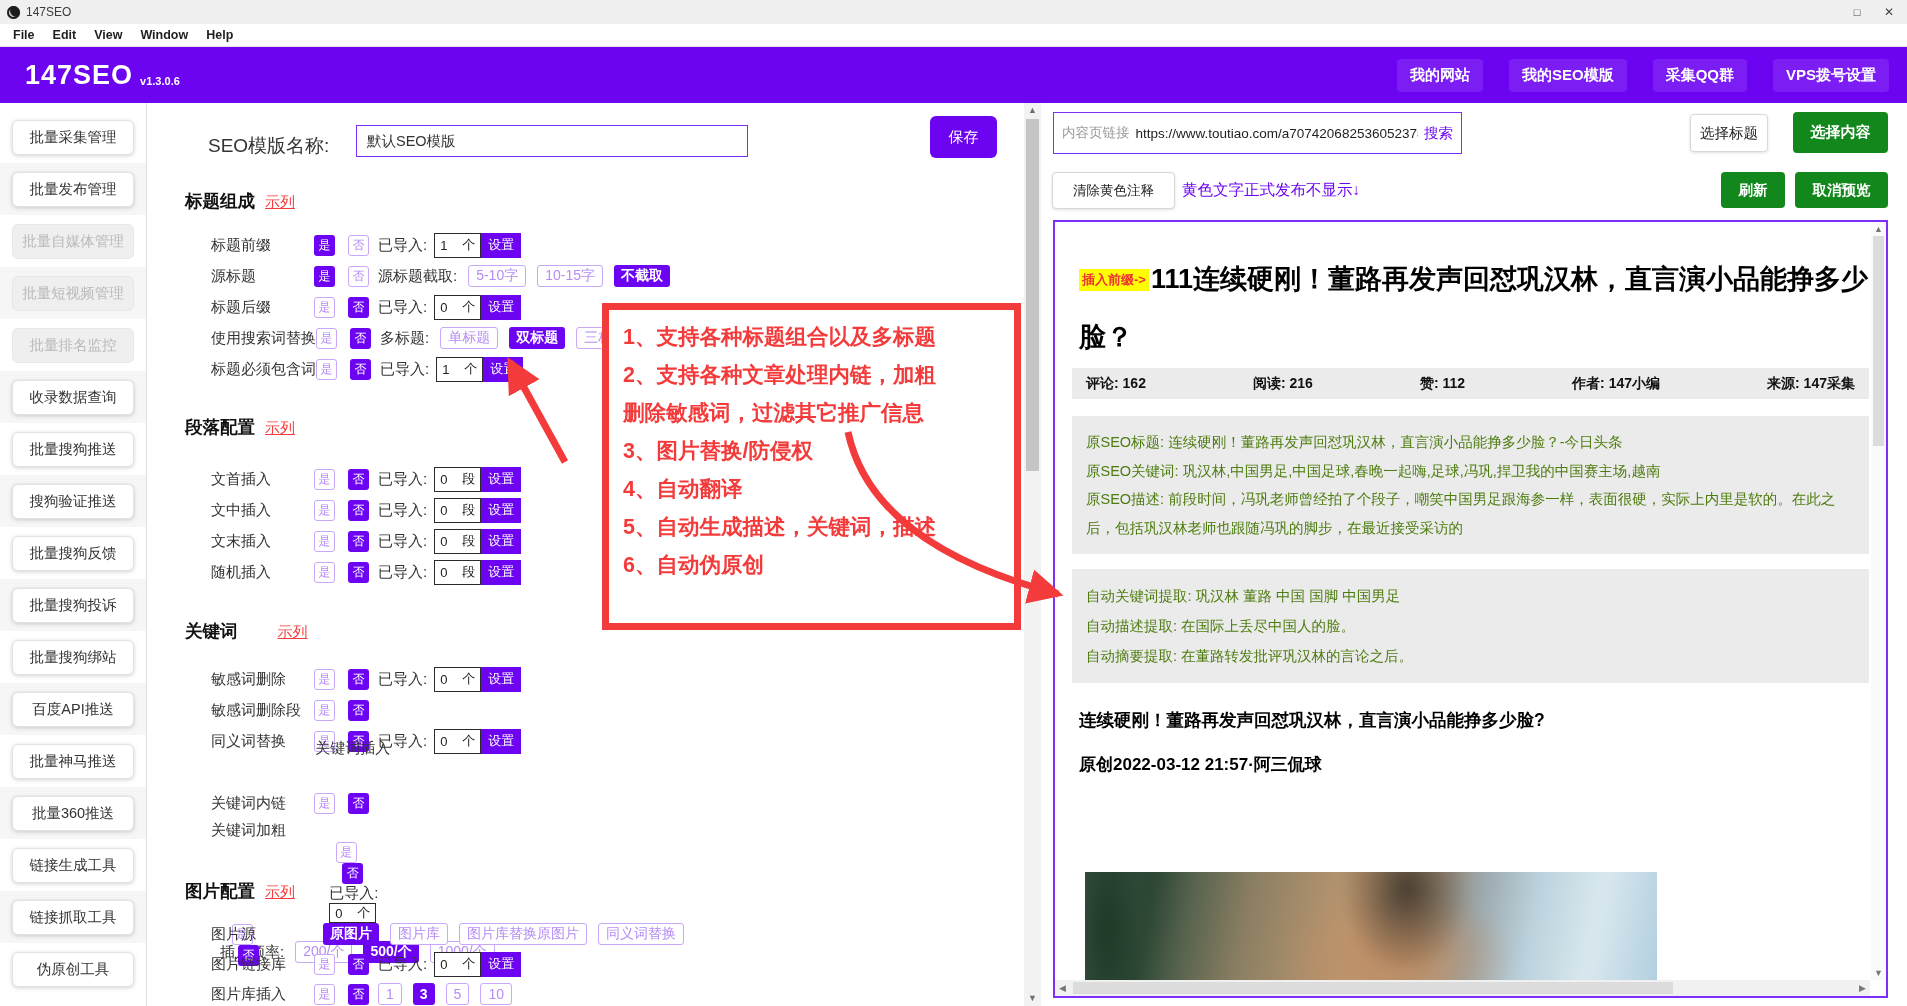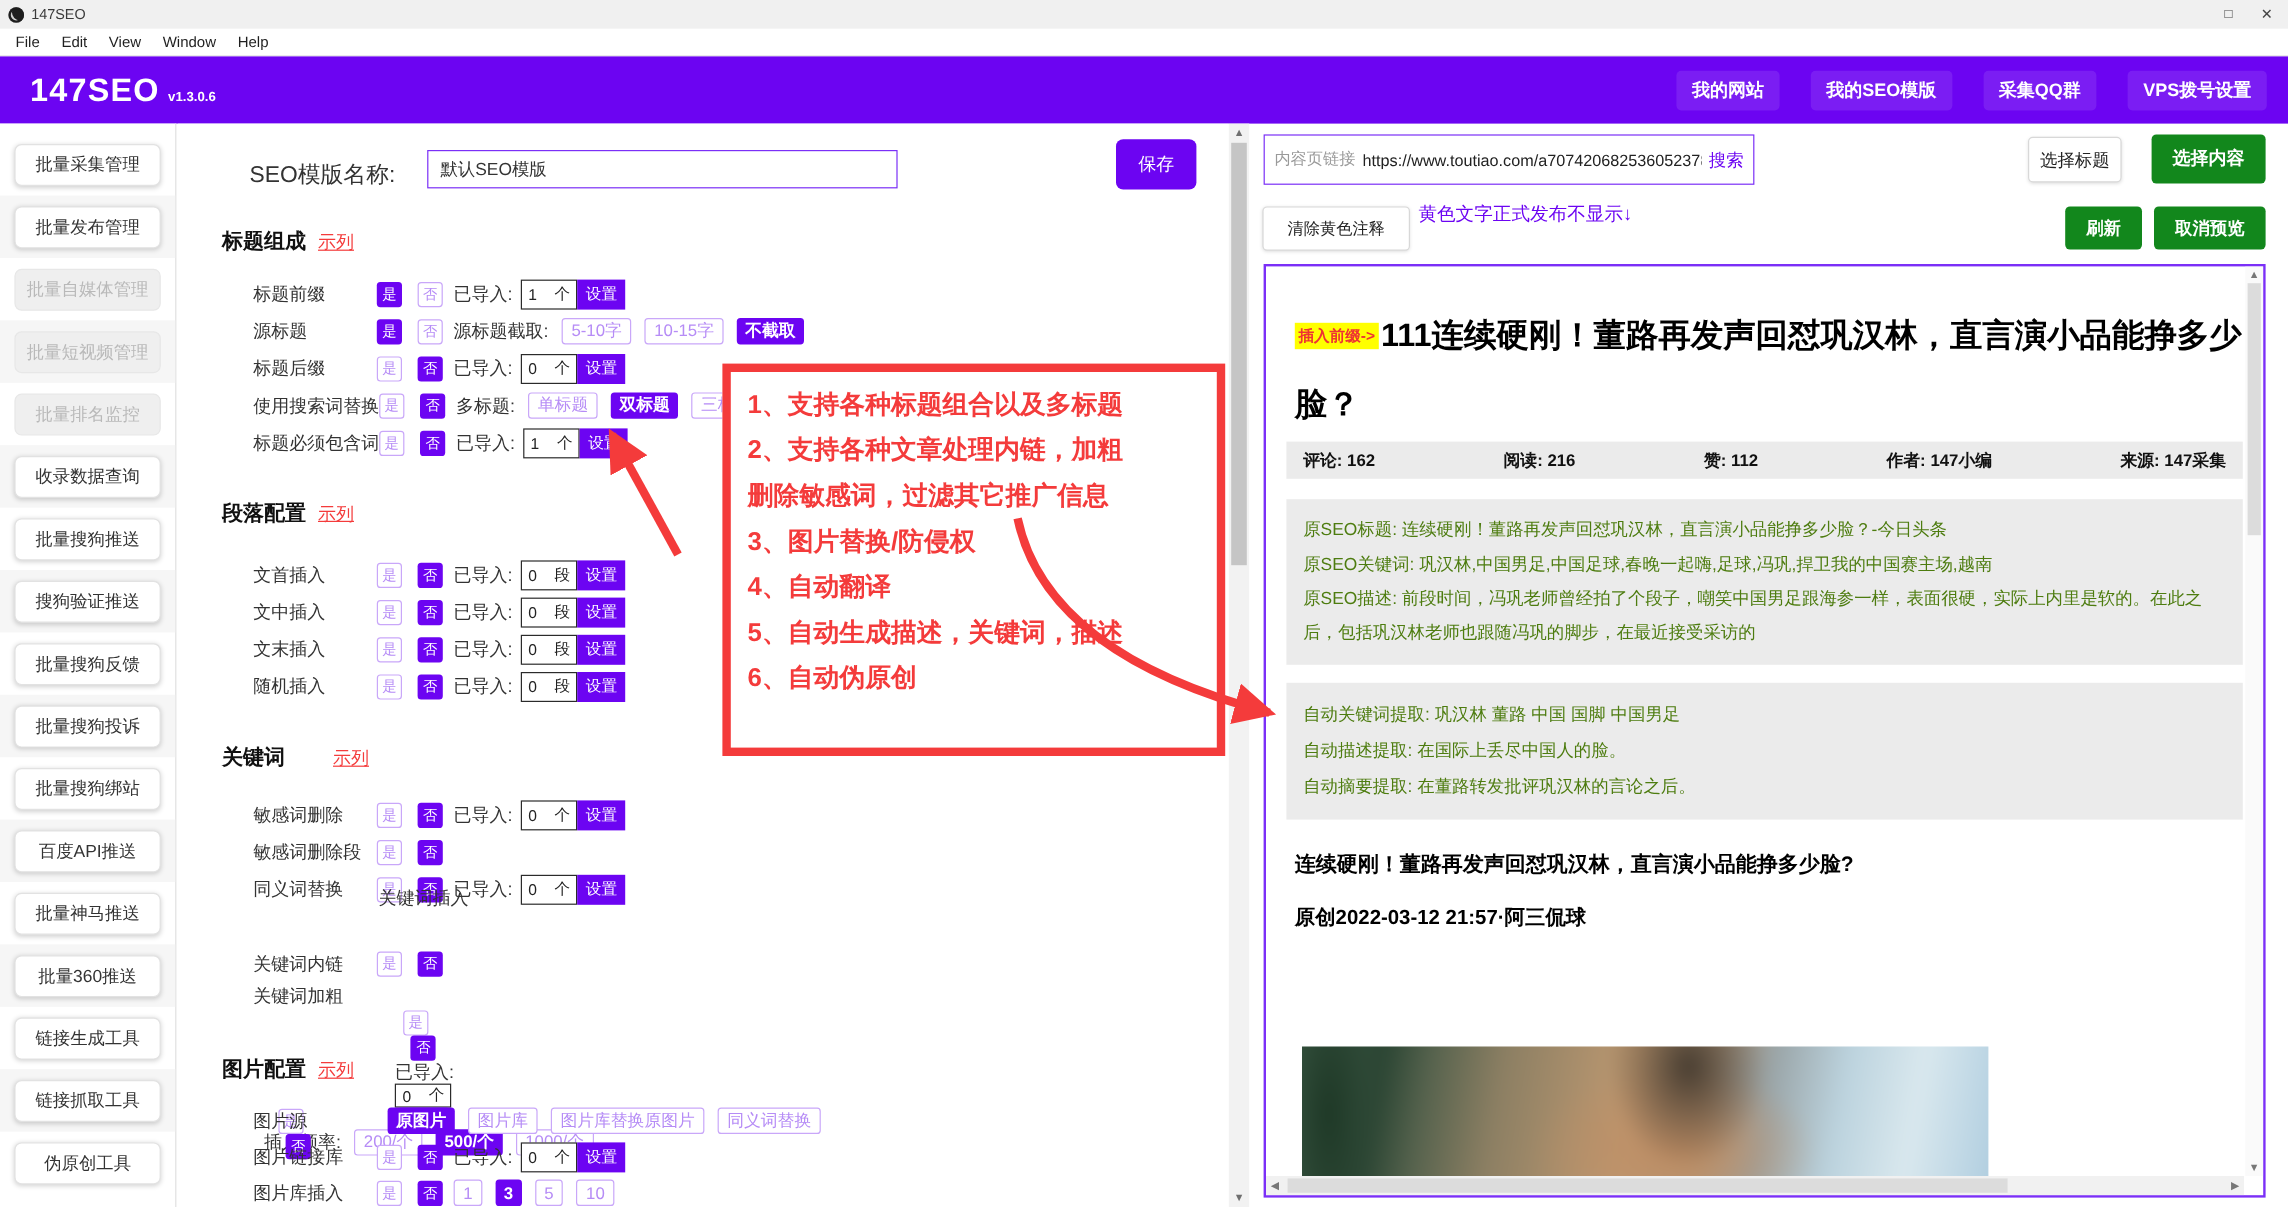--- a/index.html
+++ b/index.html
@@ -12,21 +12,21 @@
               display:flex; align-items:center; padding-left:7px; }
   .app-icon { width:13px; height:13px; border-radius:50%; background:#1d1d1d; margin-right:6px;
               box-shadow:inset 0 0 0 2px #1d1d1d, inset 3px -2px 0 0 #cfcfcf; }
   .win-title { font-size:12px; color:#3a3a3a; }
   .wc { position:absolute; top:0; width:32px; height:24px; display:flex; align-items:center;
         justify-content:center; color:#444; font-size:12px; }
   .wc.max { right:34px; font-size:11px; }
   .wc.close { right:2px; }
   .menubar { position:absolute; top:24px; left:0; width:100%; height:23px; background:#fff;
              border-bottom:1px solid #e4e4e4; display:flex; align-items:center; padding-left:4px; }
-  .menu-item { font-size:12.5px; color:#1f1f1f; padding:0 9px; }
+  .menu-item { font-size:12.5px; color:#1f1f1f; padding:0 9px;font-weight:bold; }
 
   
   .appheader { position:absolute; top:47px; left:0; width:100%; height:56px; background:#6c04f2;
                display:flex; align-items:center; color:#fff; }
   .logo { font-size:27px; font-weight:bold; margin-left:25px; letter-spacing:1px; }
   .ver { font-size:11px; font-weight:bold; margin-left:7px; margin-top:12px; }
   .nav { margin-left:auto; margin-right:18px; display:flex; gap:26px; }
   .nav-item { background:rgba(255,255,255,.10); padding:7px 13px; border-radius:4px;
               font-size:15px; font-weight:bold; white-space:nowrap; }
 
@@ -81,21 +81,21 @@
              border:1.5px solid #7b2ff7; background:#fff; display:flex; align-items:center; padding:0 8px; }
   .url-label { color:#9a9a9a; font-size:13.5px; margin-right:6px; white-space:nowrap; }
   .url-text { color:#222; font-size:13.5px; white-space:nowrap; overflow:hidden; }
   .url-search { color:#6c04f2; font-size:14.5px; margin-left:6px; white-space:nowrap; }
   .btn { position:absolute; display:flex; align-items:center; justify-content:center; border-radius:4px; }
   .btn-white { background:#fff; border:1px solid #d8d8d8; color:#222; box-shadow:0 1px 3px rgba(0,0,0,.12); }
   .btn-green { background:#12871c; border:none; color:#fff; font-weight:bold; }
   .pick-title { left:1690px; top:114px; width:78px; height:38px; font-size:14.5px; }
   .pick-content { left:1793px; top:112px; width:95px; height:41px; font-size:15px; }
   .clear-yellow { left:1052px; top:172px; width:123px; height:37px; font-size:13.5px; }
-  .yellow-note { position:absolute; left:1182px; top:168px; font-size:15.5px; color:#6c04f2; }
+  .yellow-note { position:absolute; left:1182px; top:180px; font-size:15.5px; color:#6c04f2; }
   .refresh { left:1721px; top:172px; width:64px; height:36px; font-size:14.5px; }
   .cancel-preview { left:1795px; top:172px; width:93px; height:36px; font-size:14.5px; }
 
   
   .preview { position:absolute; left:1053px; top:220px; width:835px; height:778px;
              border:2px solid #7b2ff7; background:#fff; overflow:hidden; }
   .pv-title { position:absolute; left:24px; top:28px; width:802px; font-size:27px; font-weight:bold;
               color:#000; line-height:58px; }
   .chip { display:inline-block; background:#ffff00; color:#e33; font-size:13px; font-weight:bold;
           padding:2px 3px; vertical-align:4px; margin-right:2px; line-height:normal; }

